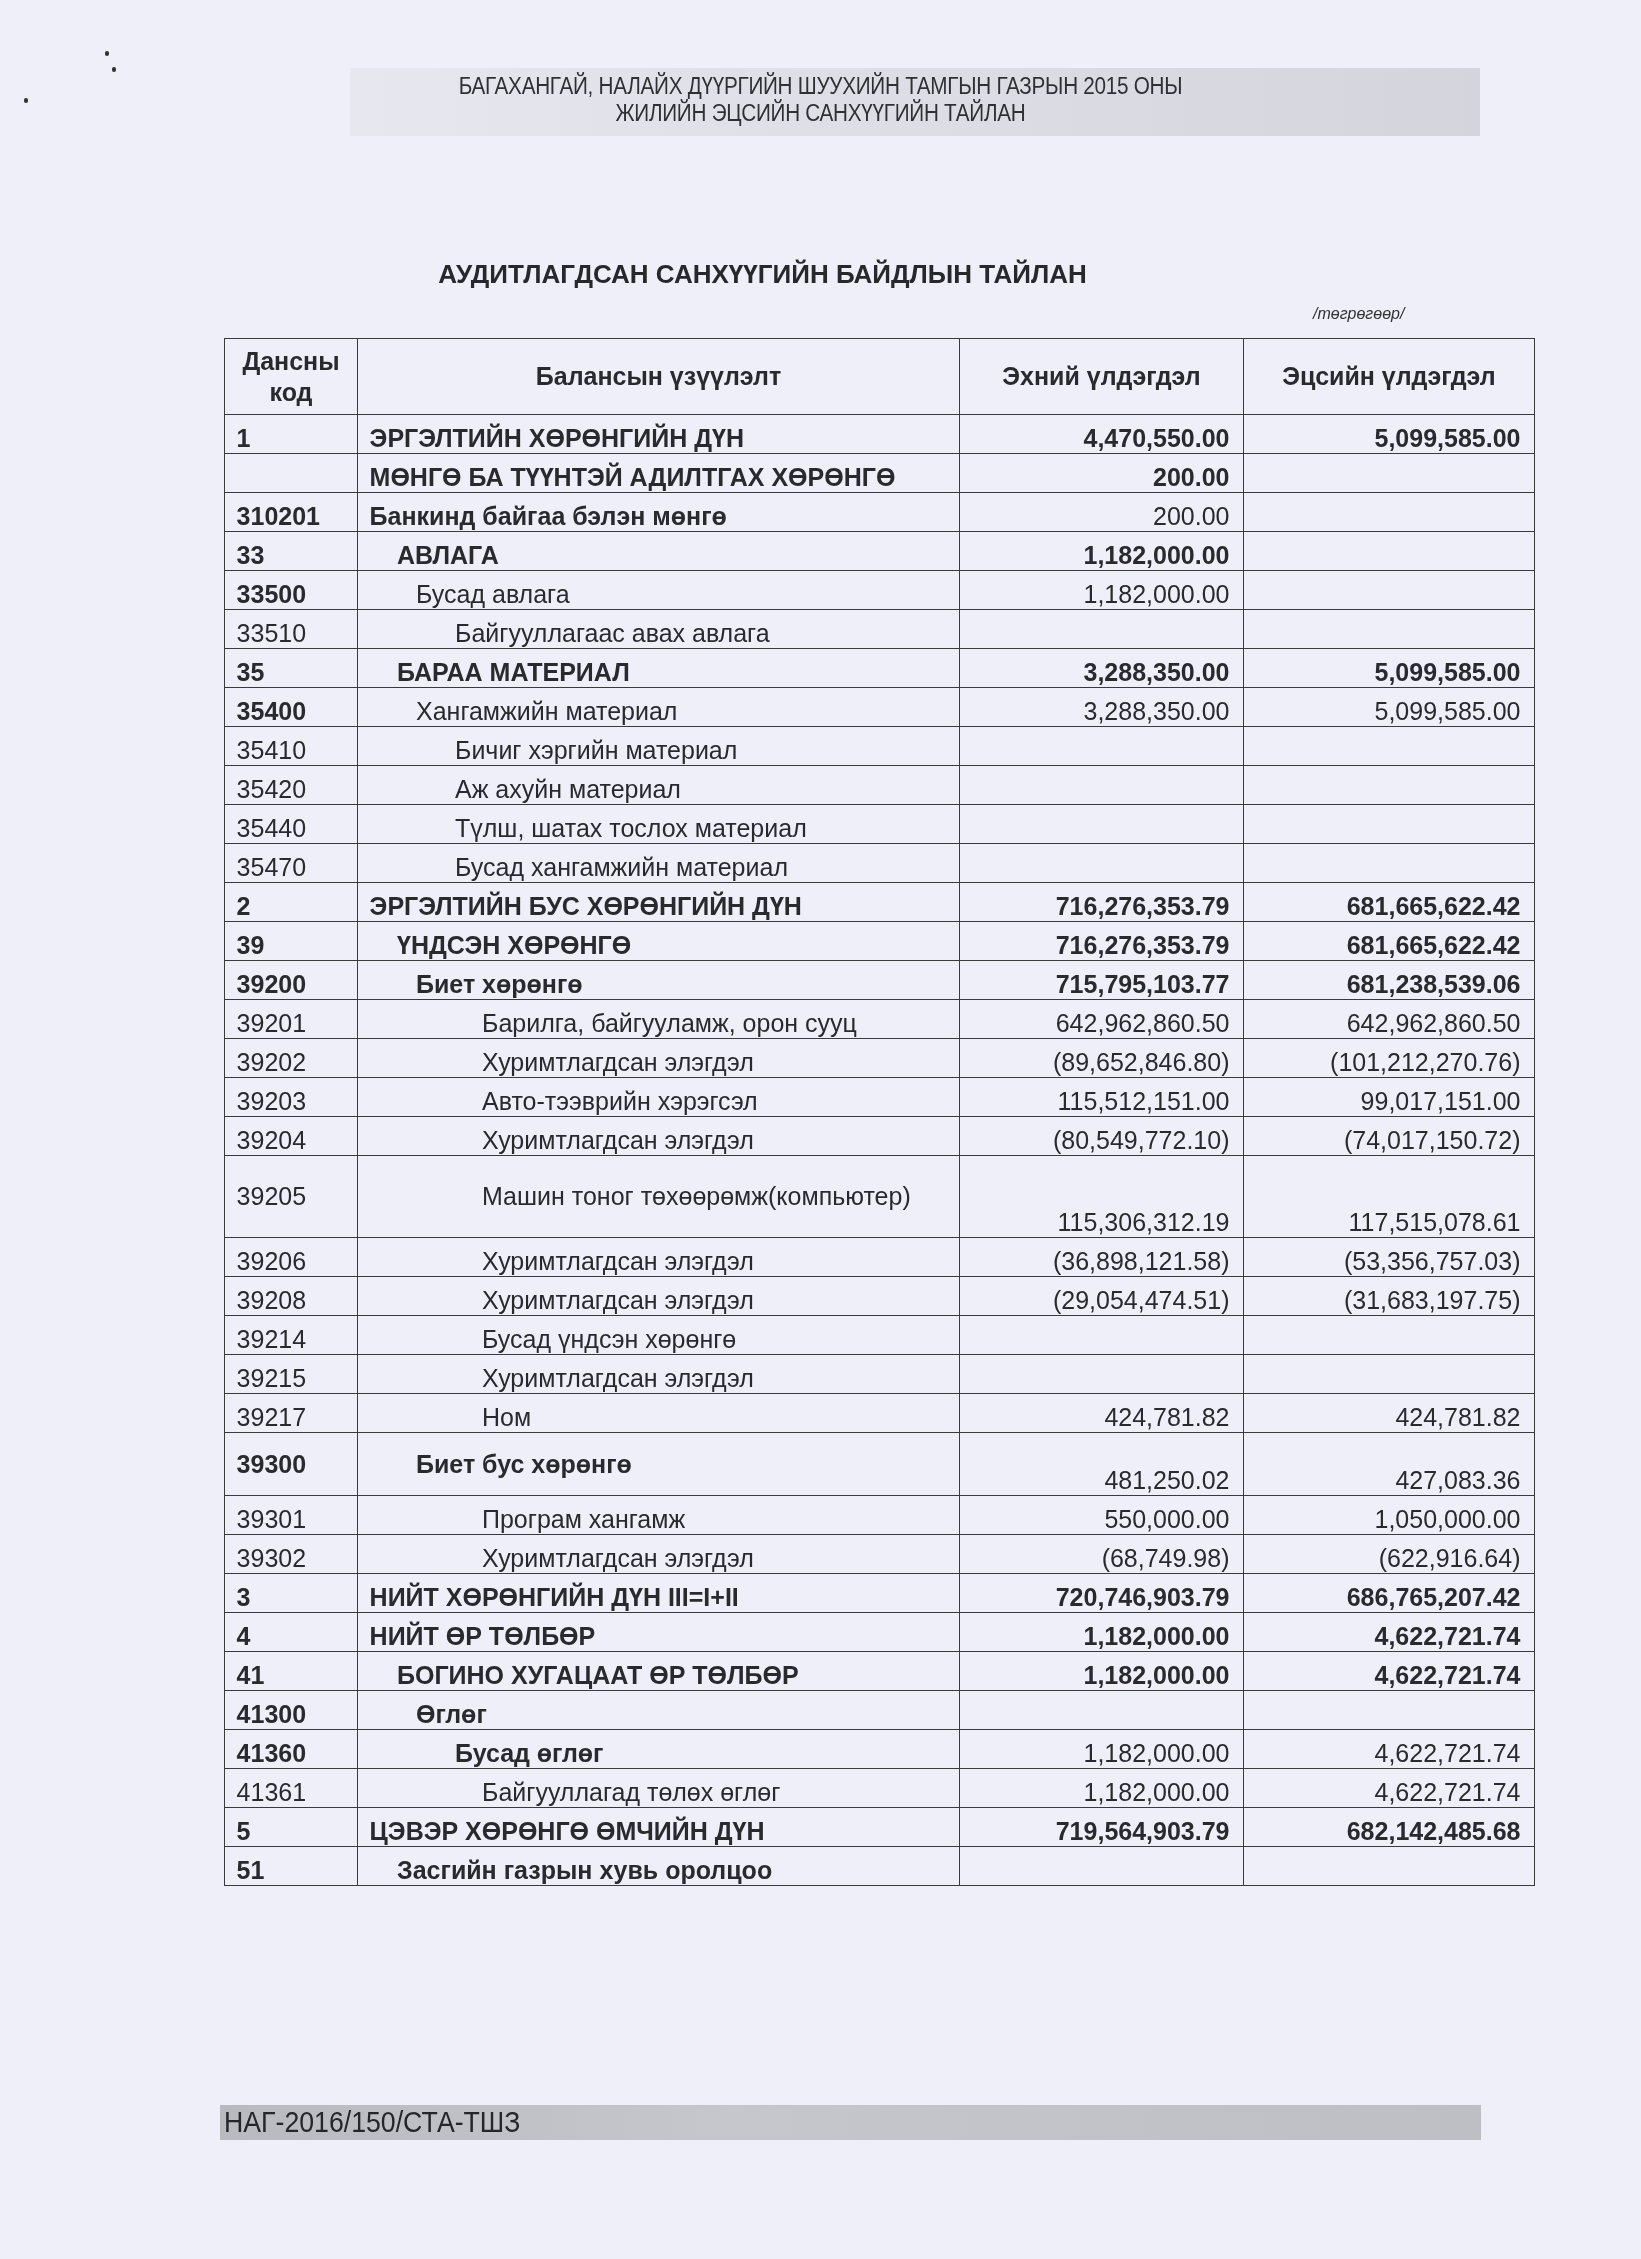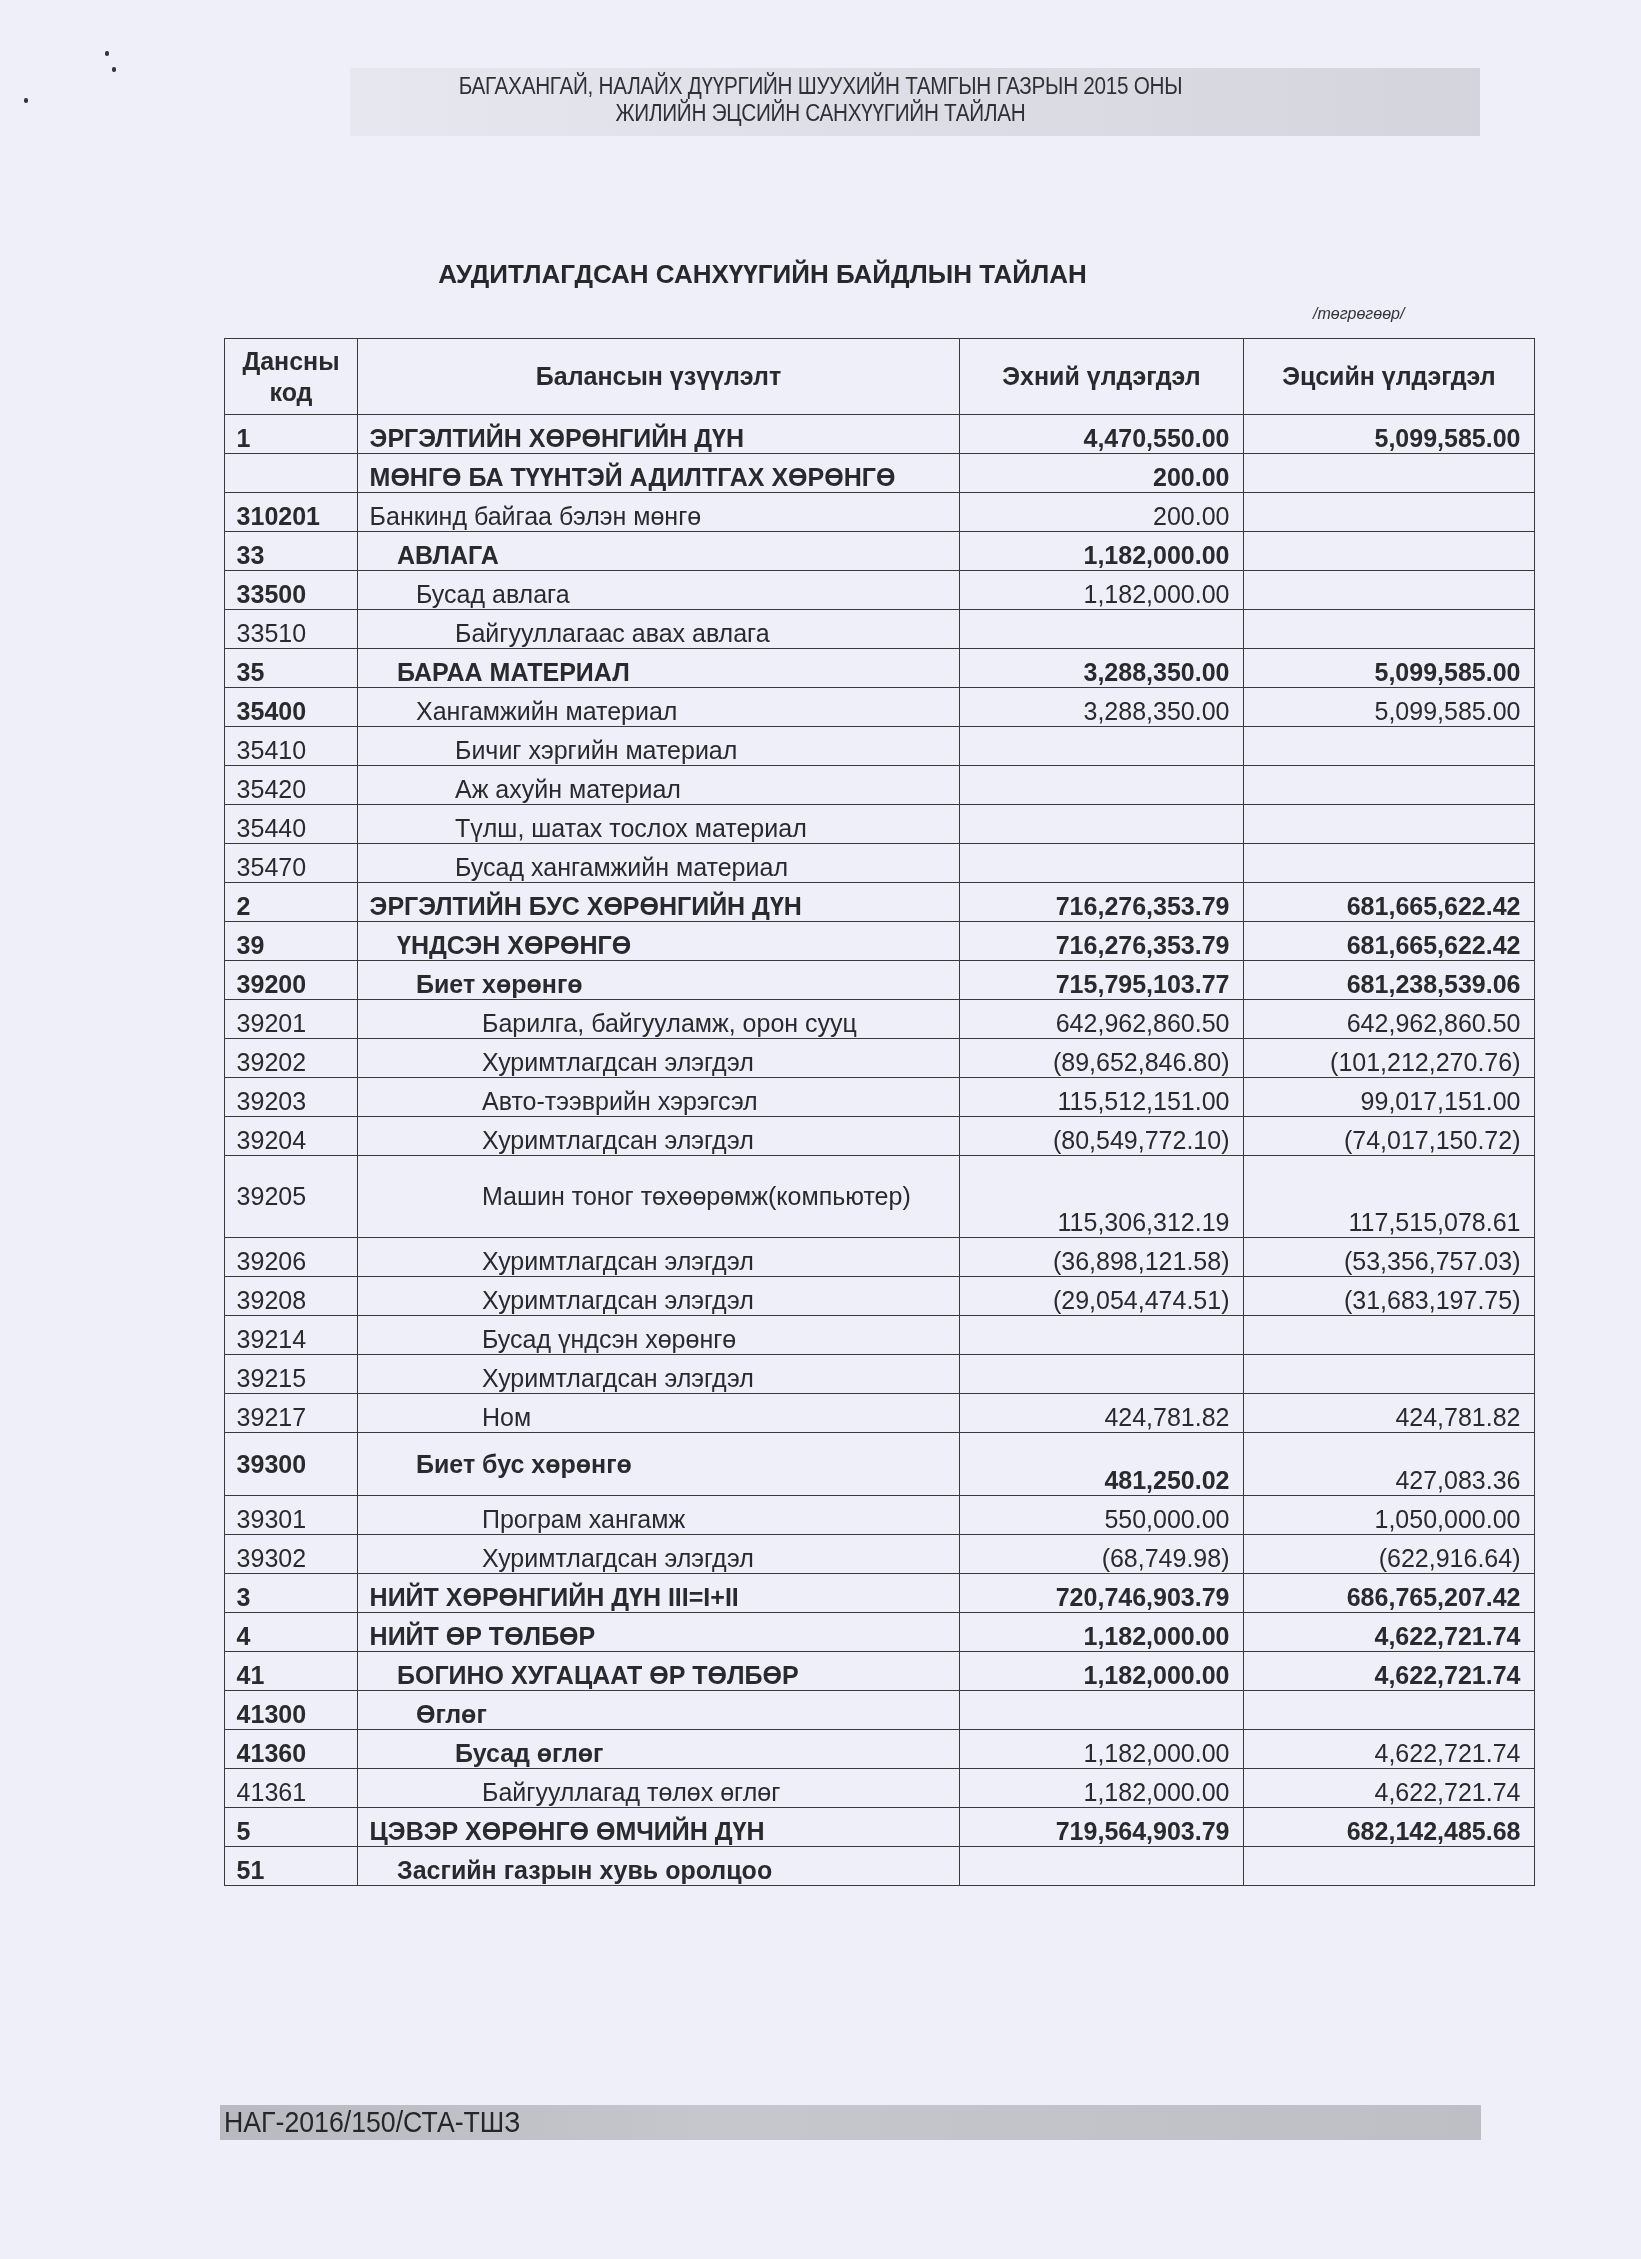--- a/index.html
+++ b/index.html
@@ -38,21 +38,21 @@
     height:75px; line-height:31px; font-size:25px;
   }
   table.bal td.code { padding-left:11.6px; }
   table.bal td.num { text-align:right; padding-right:13.5px; }
   tr.bold td { font-weight:bold; }
   tr.tall td { height:81px; }
   tr.tall td.code, tr.tall td.desc { vertical-align:middle; }
   tr.mid td { height:62px; }
   tr.mid td.code, tr.mid td.desc { vertical-align:middle; }
   .ul { text-decoration-thickness:2.9px; text-underline-offset:4.8px; }
-  .ind0 { padding-left:11.6px !important; }
+  .ind0 { padding-left:11.6px !important;font-weight:bold; }
   .ind1 { padding-left:39px !important; }
   .ind2 { padding-left:58px !important; }
   .ind3 { padding-left:97px !important; }
   .ind4 { padding-left:124px !important; }
   .footer-band {
     position:absolute; left:220px; top:2105px; width:1261px; height:35px;
     background:linear-gradient(90deg,#b9bac0 0%,#c6c7cd 40%,#bebfc5 100%);
   }
   .footer-code {
     position:absolute; left:224px; top:2105px; font-size:29px; line-height:35px; color:#262629;
@@ -235,21 +235,21 @@
     </tr>
     <tr>
       <td class="code">39217</td>
       <td class="desc ind4">Ном</td>
       <td class="num">424,781.82</td>
       <td class="num">424,781.82</td>
     </tr>
     <tr class="bold mid">
       <td class="code">39300</td>
       <td class="desc ind2">Биет бус хөрөнгө</td>
-      <td class="num" style="font-weight:bold">481,250.02</td>
+      <td class="num" style="font-weight:normal">481,250.02</td>
       <td class="num" style="font-weight:normal">427,083.36</td>
     </tr>
     <tr>
       <td class="code">39301</td>
       <td class="desc ind4">Програм хангамж</td>
       <td class="num">550,000.00</td>
       <td class="num">1,050,000.00</td>
     </tr>
     <tr>
       <td class="code">39302</td>

